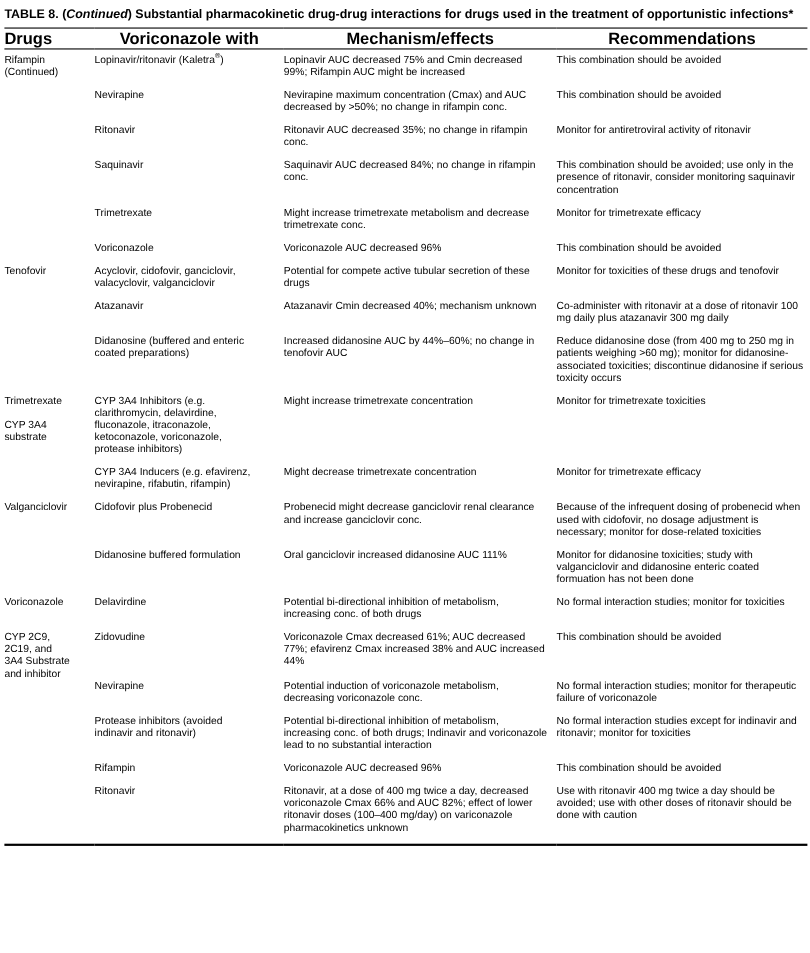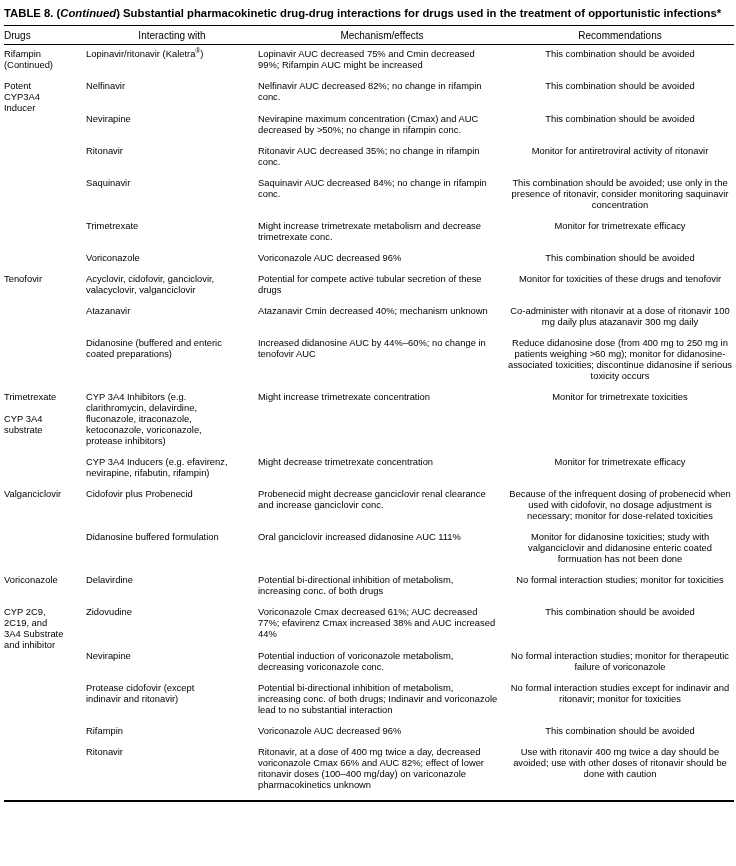--- a/index.html
+++ b/index.html
@@ -27,38 +27,38 @@
     border-collapse: collapse;
     table-layout: fixed;
     width: 730px;
     border-top: 1.5px solid #000;
     border-bottom: 2px solid #000;
   }
   col.c1 { width: 82px; }
   col.c2 { width: 172px; }
   col.c3 { width: 248px; }
   th {
-    font-weight: normal;
-    font-size: 10px;
+    font-weight: bold;
+    font-size: 15px;
     line-height: 11px;
     padding: 4px 0 3px 0;
     text-align: center;
     vertical-align: top;
     border-bottom: 1.5px solid #000;
   }
   th.c1 { text-align: left; }
   td {
     vertical-align: top;
     font-size: 9.4px;
     line-height: 11px;
     padding: 0 8px 10px 0;
   }
   td.c1 { padding-right: 4px; padding-bottom: 0; }
   td.c2 { padding-right: 12px; }
-  td.c4 { padding-right: 0; text-align: center; }
+  td.c4 { padding-right: 0; }
   tbody tr:first-child td { padding-top: 3px; }
   .prewrap { white-space: pre-line; }
   .italic { }
   sup {
     font-size: 6.5px;
     line-height: 0;
     vertical-align: super;
   }
 </style>
 </head>
@@ -71,47 +71,36 @@
   <table>
     <colgroup>
       <col class="c1">
         <col class="c2">
         <col class="c3">
         <col>
     </colgroup>
     <thead>
       <tr>
         <th class="c1">Drugs</th>
-        <th>Interacting with</th>
+        <th>Voriconazole with</th>
         <th>Mechanism/effects</th>
         <th>Recommendations</th>
       </tr>
     </thead>
     <tbody id="table-body">
     <tr>
       <td class="c1">
         <div class="prewrap">Rifampin</div>
         <div class="italic">(Continued)</div>
       </td>
       <td class="c2"><span class="prewrap"></span><span>Lopinavir/ritonavir (Kaletra</span><sup>®</sup><span>)</span></td>
       <td class="c3">Lopinavir AUC decreased 75% and Cmin decreased 99%; Rifampin AUC might be increased</td>
       <td class="c4">This combination should be avoided</td>
     </tr>
 
-    <tr>
-      <td class="c1">
-        <div class="prewrap">Potent
-CYP3A4
-Inducer</div>
-        <div class="italic"></div>
-      </td>
-      <td class="c2"><span class="prewrap">Nelfinavir</span><span></span><sup></sup><span></span></td>
-      <td class="c3">Nelfinavir AUC decreased 82%; no change in rifampin conc.</td>
-      <td class="c4">This combination should be avoided</td>
-    </tr>
 
     <tr>
       <td class="c1">
         <div class="prewrap"></div>
         <div class="italic"></div>
       </td>
       <td class="c2"><span class="prewrap">Nevirapine</span><span></span><sup></sup><span></span></td>
       <td class="c3">Nevirapine maximum concentration (Cmax) and AUC decreased by &gt;50%; no change in rifampin conc.</td>
       <td class="c4">This combination should be avoided</td>
     </tr>
@@ -268,21 +257,21 @@
       <td class="c2"><span class="prewrap">Nevirapine</span><span></span><sup></sup><span></span></td>
       <td class="c3">Potential induction of voriconazole metabolism, decreasing voriconazole conc.</td>
       <td class="c4">No formal interaction studies; monitor for therapeutic failure of voriconazole</td>
     </tr>
 
     <tr>
       <td class="c1">
         <div class="prewrap"></div>
         <div class="italic"></div>
       </td>
-      <td class="c2"><span class="prewrap">Protease cidofovir (except
+      <td class="c2"><span class="prewrap">Protease inhibitors (avoided
 indinavir and ritonavir)</span><span></span><sup></sup><span></span></td>
       <td class="c3">Potential bi-directional inhibition of metabolism, increasing conc. of both drugs; Indinavir and voriconazole lead to no substantial interaction</td>
       <td class="c4">No formal interaction studies except for indinavir and ritonavir; monitor for toxicities</td>
     </tr>
 
 
     <tr>
       <td class="c1">
         <div class="prewrap"></div>
         <div class="italic"></div>

